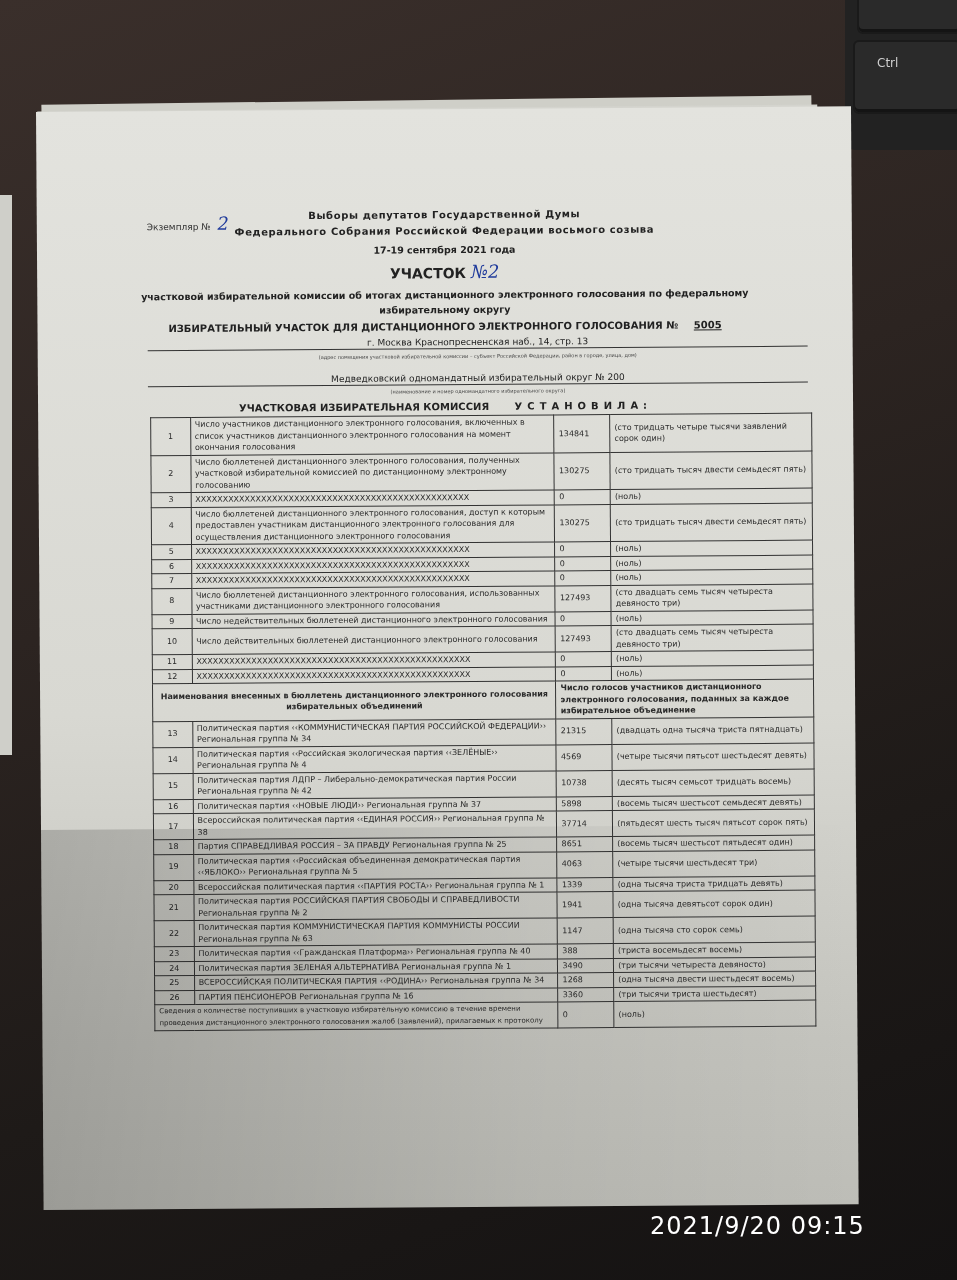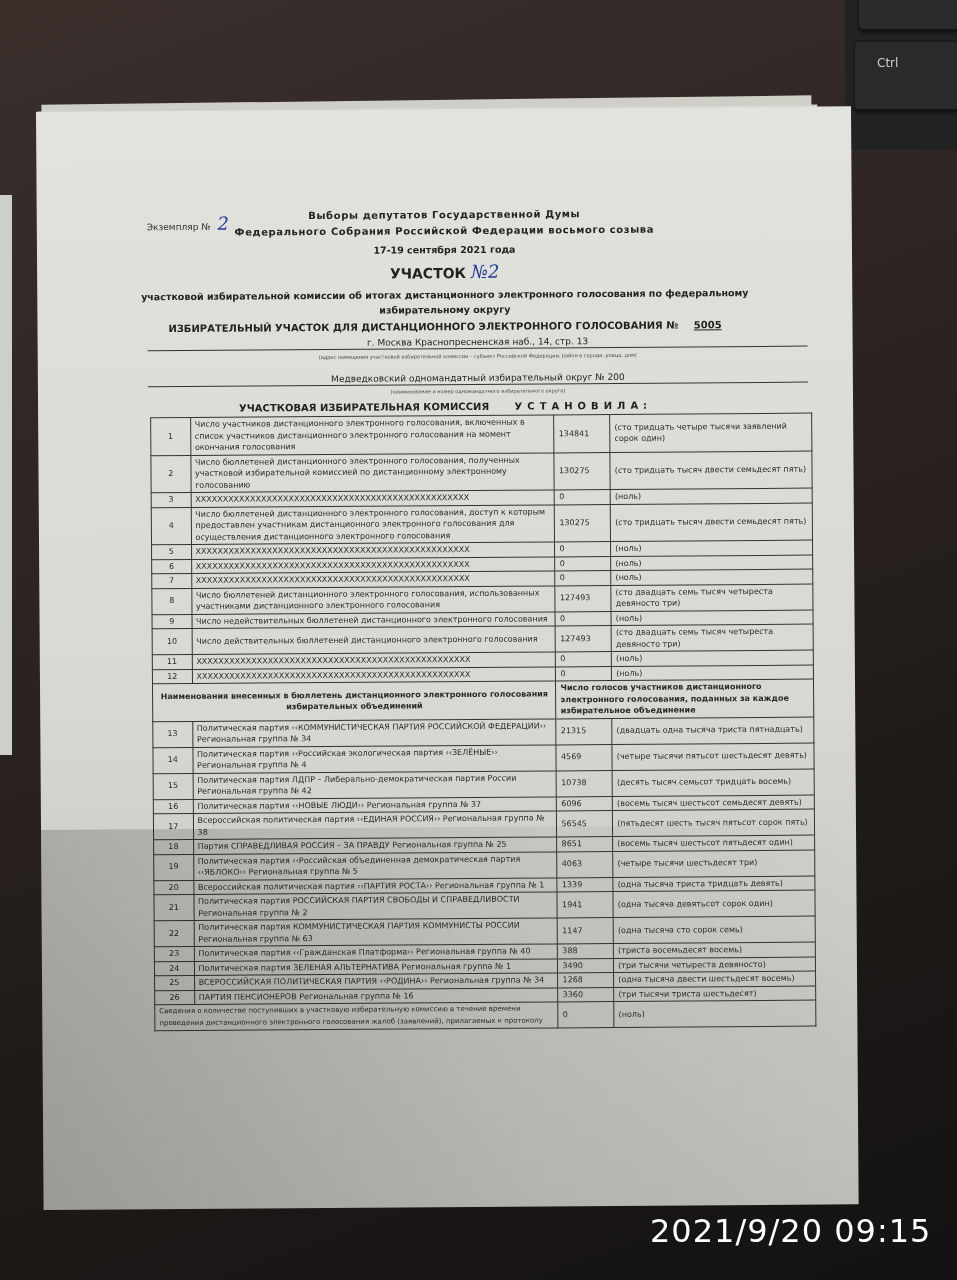--- a/index.html
+++ b/index.html
@@ -37,21 +37,21 @@
   .ust span{letter-spacing:5px;margin-left:22px;}
   table{position:absolute;left:112px;top:306px;width:662px;border-collapse:collapse;font-size:8px;color:#2a2a2a;}
   td,th{border:1px solid #333;padding:1px 4px;vertical-align:middle;line-height:11.5px;}
   td.num{width:30px;text-align:center;}
   td.desc{width:350px;}
   td.val{width:46px;}
   td.words{width:190px;}
   th{font-weight:bold;font-size:8px;}
   th.left{text-align:center;}
   th.right{text-align:left;}
-  .stamp{position:absolute;left:650px;top:1212px;color:#fff;font-size:32px;letter-spacing:1px;font-family:"DejaVu Sans",sans-serif;}
+  .stamp{position:absolute;left:650px;top:1212px;color:#fff;font-size:24px;letter-spacing:1px;font-family:"DejaVu Sans",sans-serif;}
 </style>
 </head>
 <body>
 
 <div class="side-sheet"></div>
 <div class="keyboard">
   <div class="key key-top"></div>
   <div class="key key-ctrl">
       <span>Ctrl</span>
     </div>
@@ -178,27 +178,27 @@
         </tr>
         <tr>
           <td class="num">15</td>
           <td class="desc">Политическая партия ЛДПР – Либерально-демократическая партия России Региональная группа № 42</td>
           <td class="val">10738</td>
           <td class="words">(десять тысяч семьсот тридцать восемь)</td>
         </tr>
         <tr>
           <td class="num">16</td>
           <td class="desc">Политическая партия ‹‹НОВЫЕ ЛЮДИ›› Региональная группа № 37</td>
-          <td class="val">6096</td>
+          <td class="val">5898</td>
           <td class="words">(восемь тысяч шестьсот семьдесят девять)</td>
         </tr>
         <tr>
           <td class="num">17</td>
           <td class="desc">Всероссийская политическая партия ‹‹ЕДИНАЯ РОССИЯ›› Региональная группа № 38</td>
-          <td class="val">56545</td>
+          <td class="val">37714</td>
           <td class="words">(пятьдесят шесть тысяч пятьсот сорок пять)</td>
         </tr>
         <tr>
           <td class="num">18</td>
           <td class="desc">Партия СПРАВЕДЛИВАЯ РОССИЯ – ЗА ПРАВДУ Региональная группа № 25</td>
           <td class="val">8651</td>
           <td class="words">(восемь тысяч шестьсот пятьдесят один)</td>
         </tr>
         <tr>
           <td class="num">19</td>

